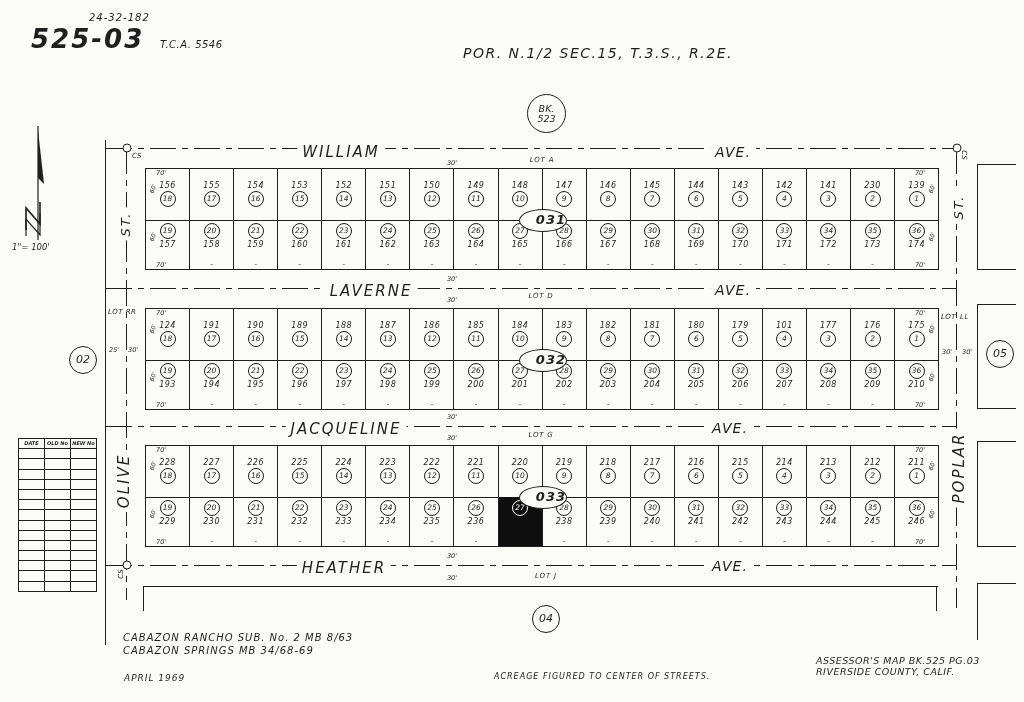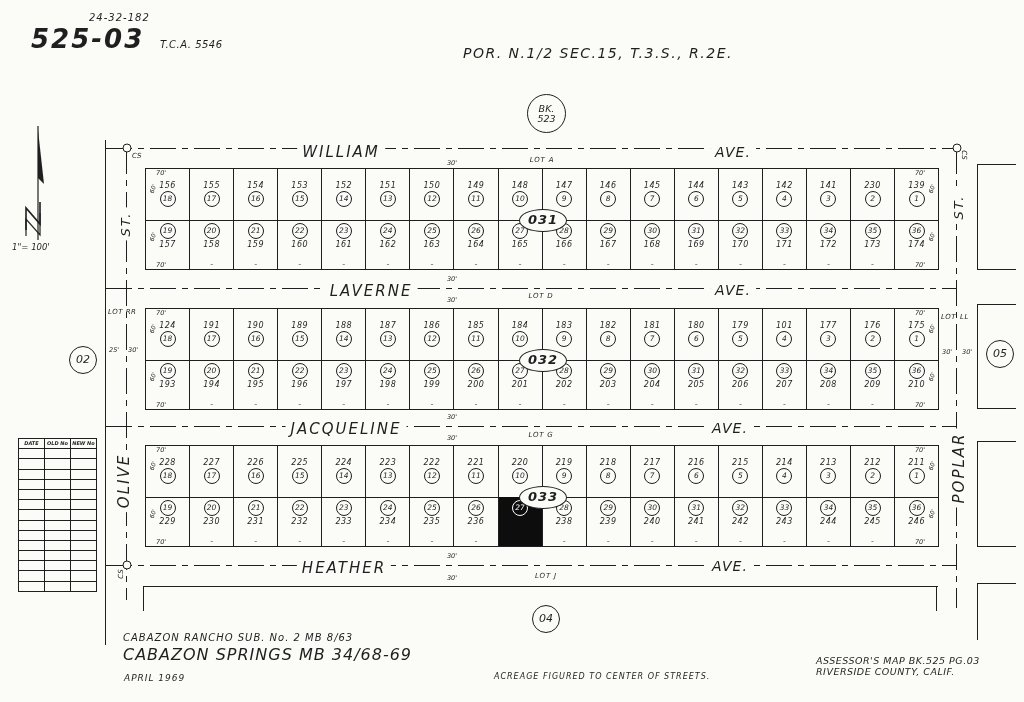--- a/index.html
+++ b/index.html
@@ -53,41 +53,41 @@
   .parcel{display:block;text-align:center;font-size:8px;letter-spacing:.5px;}
   .toprow .parcel{margin-top:12px;}
   .bottomrow .parcel{margin-top:1px;}
   .circ{display:block;margin:1px auto 0;width:14px;height:14px;border:1px solid #1f1f1f;border-radius:50%;
     font-size:7.5px;line-height:14px;text-align:center;}
   .bottomrow .circ{margin-top:3px;}
   .ditto{position:absolute;bottom:0;left:50%;transform:translateX(-50%);font-size:8px;}
   .lotcell.filled{background:#0d0d0d;}
   .lotcell.filled .circ{border-color:#fff;color:#fff;}
   .oval{position:absolute;left:373px;top:40px;width:46px;height:21px;border:1.7px solid #1f1f1f;border-radius:50%;
-    font-size:13px;font-weight:bold;line-height:20px;text-align:center;background:#fbfbf8;z-index:5;letter-spacing:1px;}
+    font-size:13px;font-weight:bold;line-height:20px;text-align:right;background:#fbfbf8;z-index:5;letter-spacing:1px;}
   .dim{position:absolute;font-size:6.5px;z-index:3;}
   .dim.tl{left:10px;top:0px;}  .dim.tr{right:13px;top:0px;}
   .dim.bl{left:10px;bottom:0px;} .dim.br{right:13px;bottom:0px;}
   .dimside{position:absolute;font-size:6px;transform:rotate(-72deg);z-index:3;}
   .dimside.slt{left:2px;top:16px;} .dimside.slb{left:2px;top:64px;}
   .dimside.srt{right:2px;top:16px;} .dimside.srb{right:2px;top:64px;}
   
   .rbracket{position:absolute;left:977px;width:38px;border:1.6px solid #1f1f1f;border-right:none;z-index:2;}
   .rbracket.open{border-bottom:none;}
   
   #revtable{position:absolute;left:18px;top:438px;width:77px;border:1.3px solid #1f1f1f;background:#fbfbf8;}
   .rt-row{display:flex;height:9.2px;border-bottom:.8px solid #1f1f1f;}
   .rt-row:last-child{border-bottom:none;}
   .rt-cell{flex:1 1 0;border-left:.8px solid #1f1f1f;overflow:hidden;}
   .rt-cell:first-child{border-left:none;flex:0 0 25px;}
   .rt-head{font-size:5px;line-height:9px;text-align:center;font-weight:bold;}
   .rt-head .rt-cell{letter-spacing:0;}
   
   .f-sub1{left:123px;top:632px;font-size:10px;letter-spacing:1px;}
-  .f-sub2{left:123px;top:645px;font-size:16px;letter-spacing:1px;}
+  .f-sub2{left:123px;top:645px;font-size:10px;letter-spacing:1px;}
   .f-date{left:124px;top:673px;font-size:9px;letter-spacing:1px;}
   .f-acre{left:494px;top:672px;font-size:8px;letter-spacing:1px;}
   .f-as1{left:816px;top:655px;font-size:9.5px;letter-spacing:.5px;}
   .f-as2{left:816px;top:666px;font-size:9.5px;letter-spacing:.5px;}
   .scale{left:12px;top:242px;font-size:8.5px;}
 </style>
 </head>
 <body>
 
 <div id="map">

